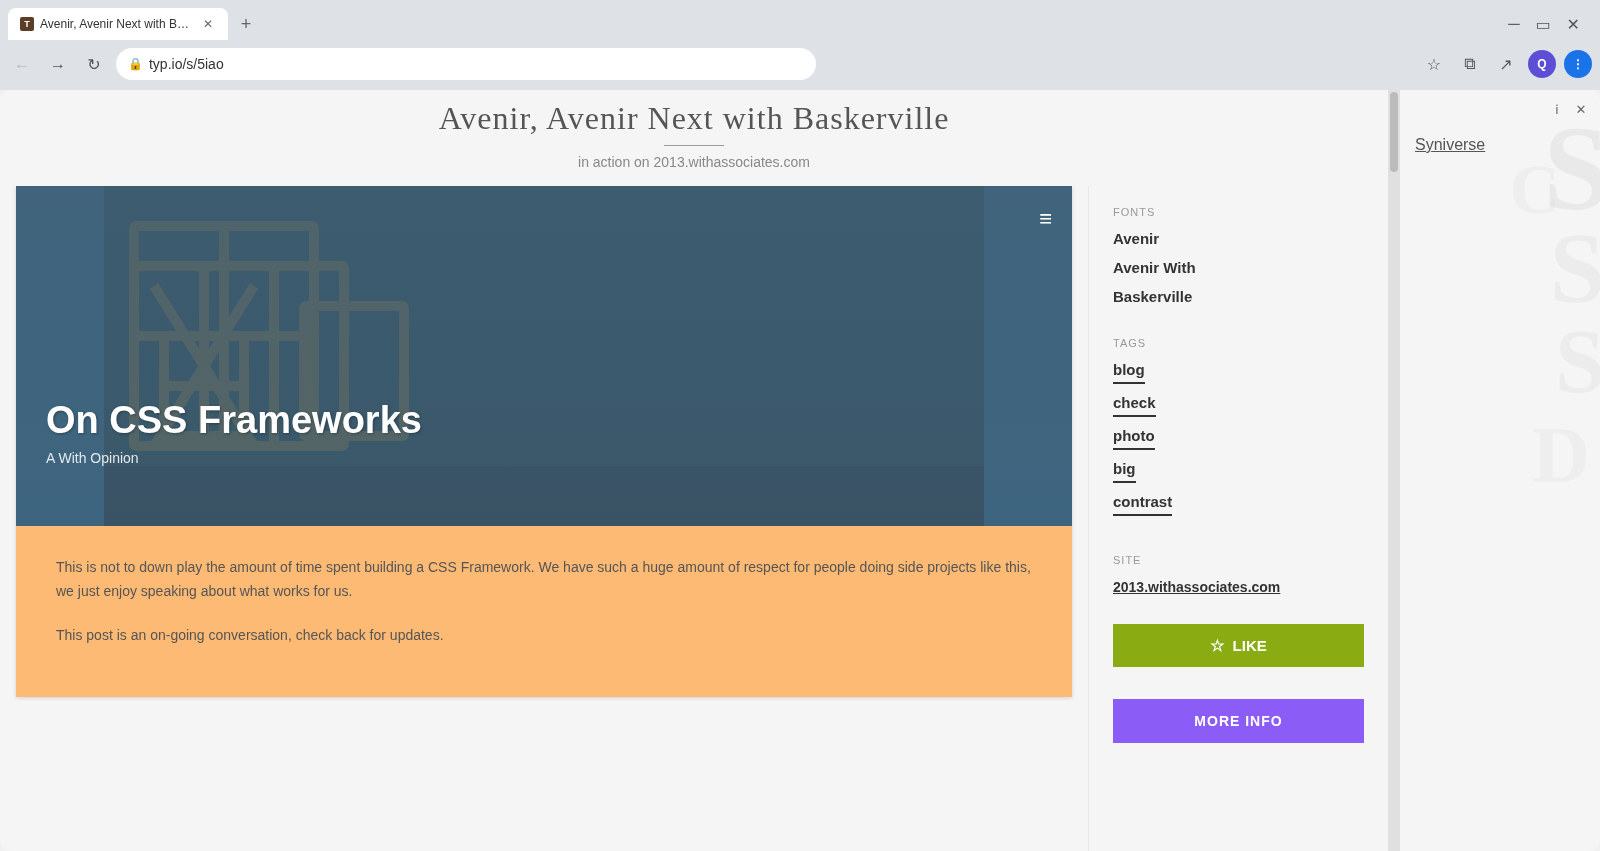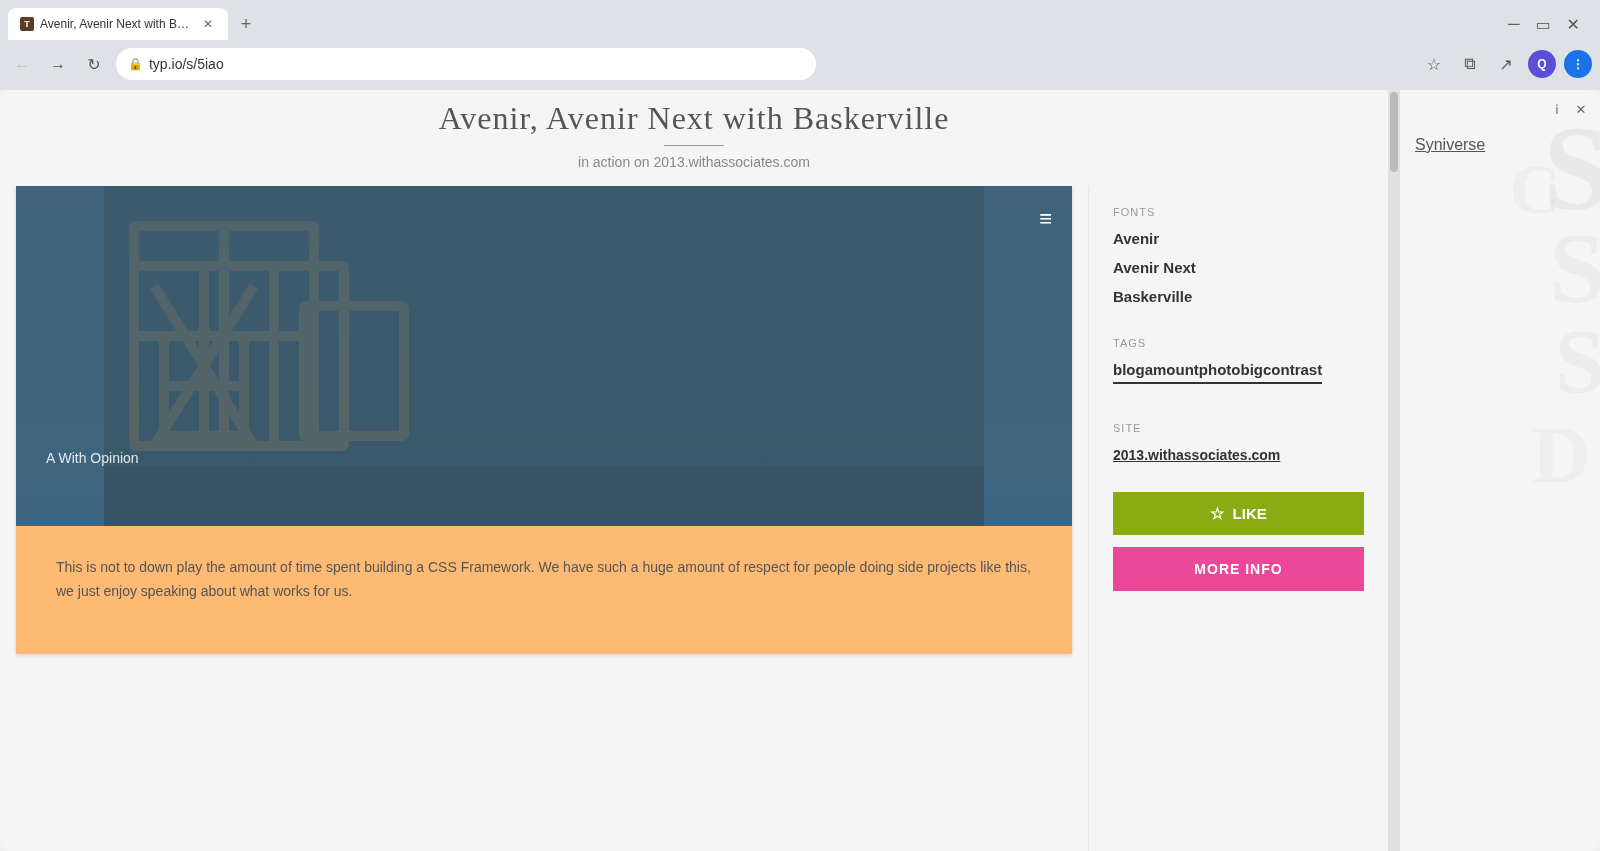--- a/index.html
+++ b/index.html
@@ -324,22 +324,22 @@
       font-size: 15px;
       font-weight: 600;
       color: #333;
       margin-bottom: 10px;
       padding-bottom: 4px;
       border-bottom: 2px solid #333;
       display: inline-block;
     }
     .tags-list {
       display: flex;
-      flex-direction: row;
-      align-items: flex-end;
+      flex-direction: column;
+      align-items: flex-start;
     }
     .site-link {
       font-size: 14px;
       font-weight: 700;
       color: #333;
       text-decoration: underline;
     }
 
     .like-btn {
       background: #8aab12;
@@ -354,30 +354,31 @@
       gap: 8px;
       margin-bottom: 12px;
       width: 100%;
       justify-content: center;
     }
     .like-star {
       font-size: 16px;
     }
 
     .more-info-btn {
-      background: #ec4899;
+      background: #8b5cf6;
       color: white;
       border: none;
       padding: 14px 24px;
       font-size: 14px;
       font-weight: bold;
       cursor: pointer;
       width: 100%;
       text-align: center;
       letter-spacing: 1px;
+      margin-top: 20px;
     }
 
     
     .scrollbar-area {
       width: 12px;
       background: #e0e0e0;
       position: relative;
     }
     .scrollbar-thumb {
       width: 8px;
@@ -541,45 +542,47 @@
 
                 <rect x="0" y="0" width="880" height="340" fill="rgba(50,75,90,0.45)"></rect>
               </svg>
             </div>
 
             <div class="hero-hamburger">
               <span>≡</span>
             </div>
 
             <div class="hero-text">
+              <div class="hero-title">On CSS Frameworks</div>
               <div class="hero-subtitle">A With Opinion</div>
             </div>
           </div>
 
           <div class="content-section">
             <p class="content-text">This is not to down play the amount of time spent building a CSS Framework. We have such a huge amount of respect for people doing side projects like this, we just enjoy speaking about what works for us.</p>
+            <p class="content-text">This post is an on-going conversation, check back for updates.</p>
           </div>
         </div>
       </div>
 
       <div class="sidebar">
         
         <div class="sidebar-section">
           <div class="sidebar-label">FONTS</div>
           <div class="font-item">Avenir</div>
-          <div class="font-item">Avenir Next</div>
+          <div class="font-item">Avenir With</div>
           <div class="font-item">Baskerville</div>
         </div>
 
         
         <div class="sidebar-section">
           <div class="sidebar-label">TAGS</div>
           <div class="tags-list">
             <span class="tag-item">blog</span>
-            <span class="tag-item">amount</span>
+            <span class="tag-item">check</span>
             <span class="tag-item">photo</span>
             <span class="tag-item">big</span>
             <span class="tag-item">contrast</span>
           </div>
         </div>
 
         
         <div class="sidebar-section">
           <div class="sidebar-label">SITE</div>
           <a class="site-link" href="#">2013.withassociates.com</a>

